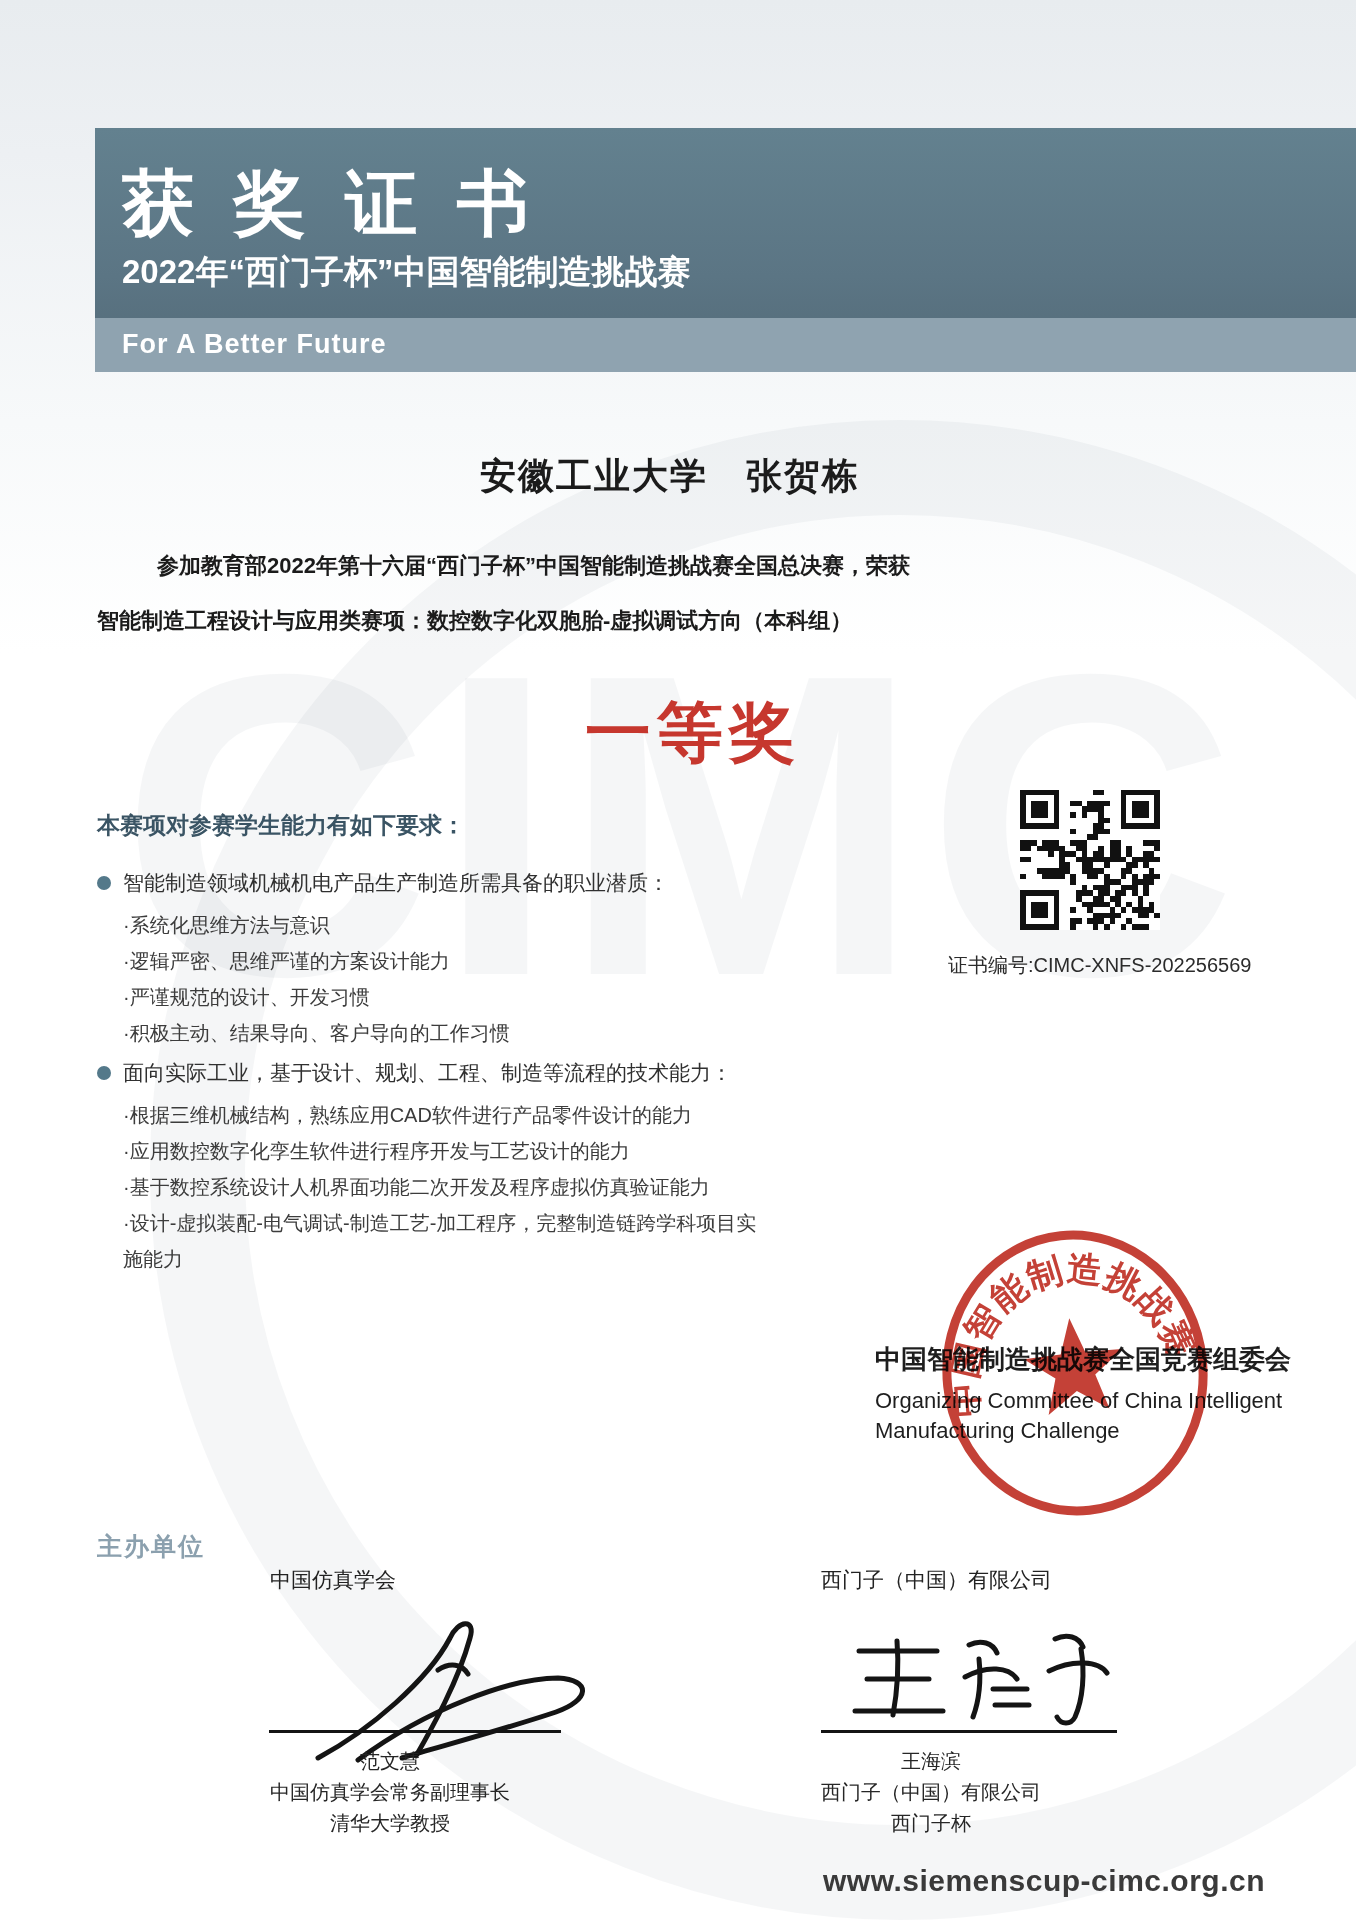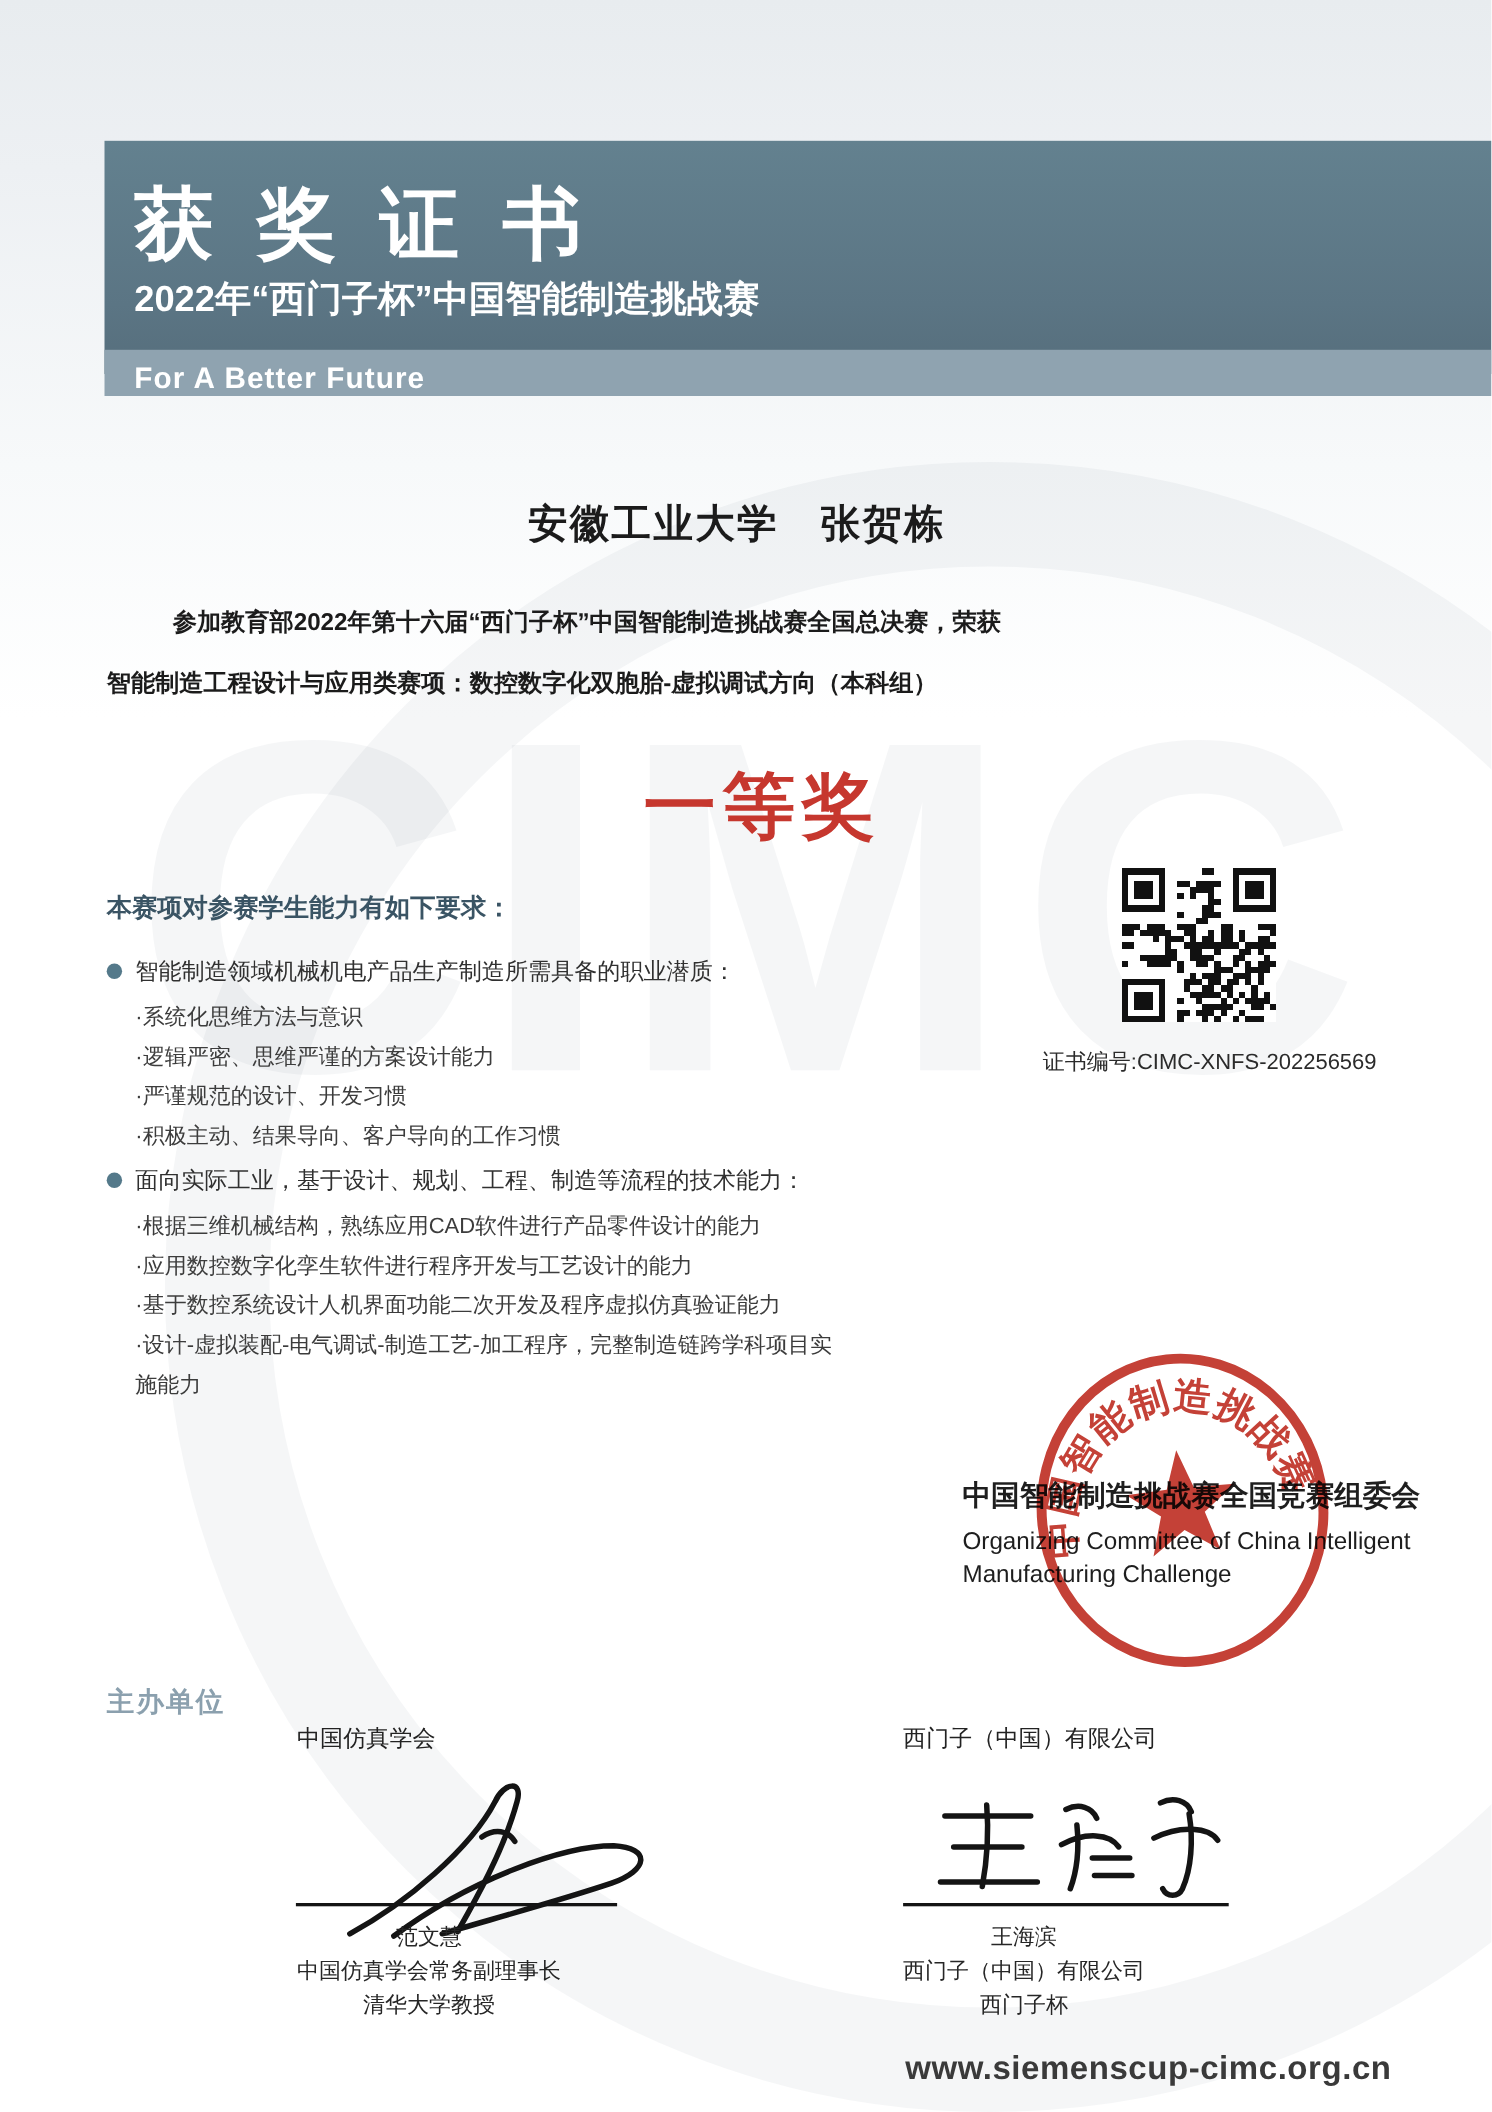--- a/index.html
+++ b/index.html
@@ -26,21 +26,21 @@
   }
   .hdr-title{
     position:absolute;left:27px;top:28px;color:#ffffff;
     font-size:72px;font-weight:bold;letter-spacing:0.55em;white-space:nowrap;
   }
   .hdr-sub{
     position:absolute;left:27px;top:122px;color:#ffffff;
     font-size:33px;font-weight:bold;white-space:nowrap;
   }
   .band{
-    position:absolute;left:95px;top:318px;right:0;height:42px;
+    position:absolute;left:95px;top:318px;right:0;height:54px;
     background:#8fa3b0;
   }
   .band-text{
     position:absolute;left:27px;top:11px;color:#ffffff;
     font-size:27px;font-weight:bold;letter-spacing:1px;white-space:nowrap;
   }
   
   .recipient{
     position:absolute;left:0;top:452px;width:1340px;text-align:center;
     font-size:36px;font-weight:bold;color:#1b1b1b;letter-spacing:2px;

